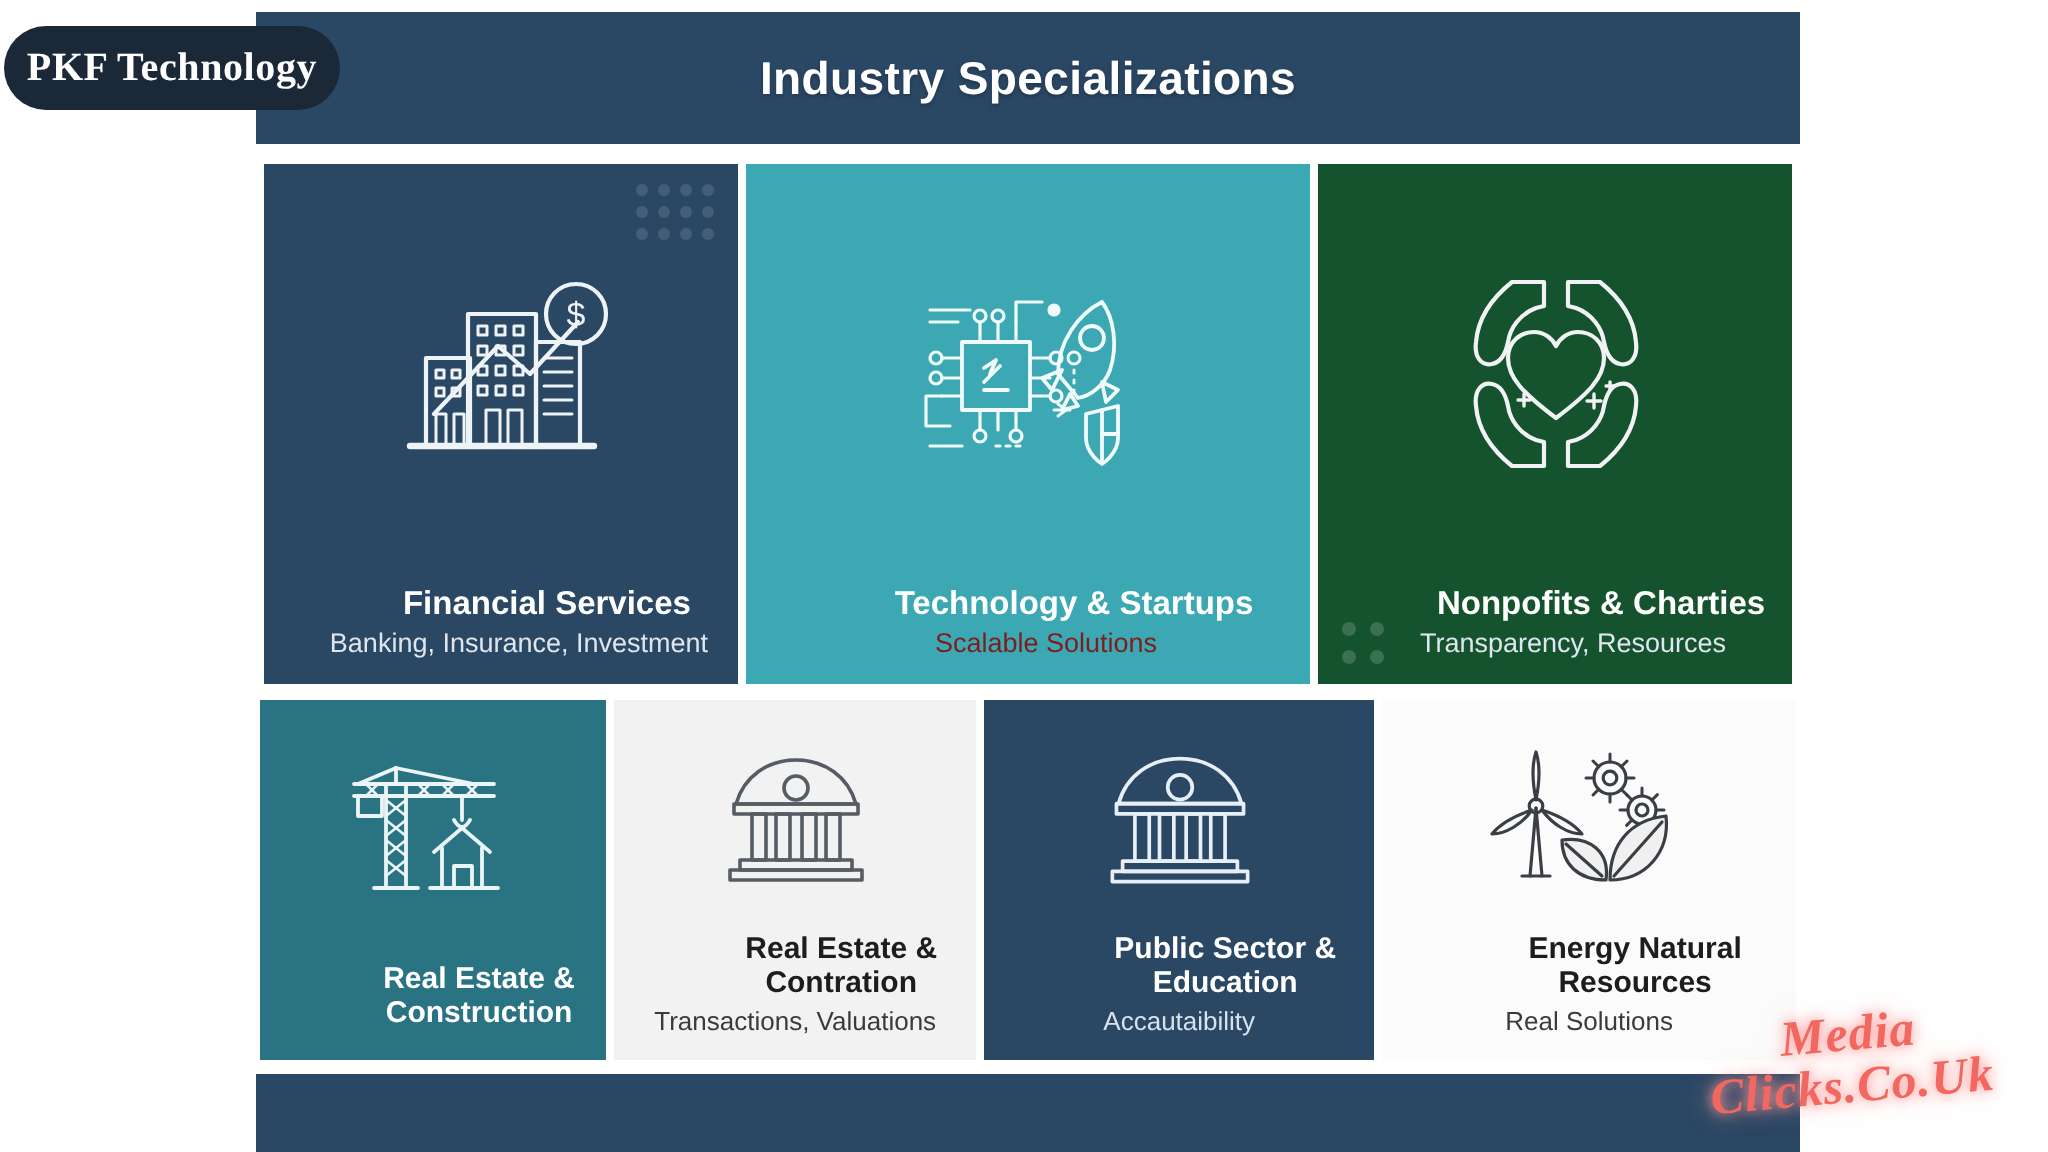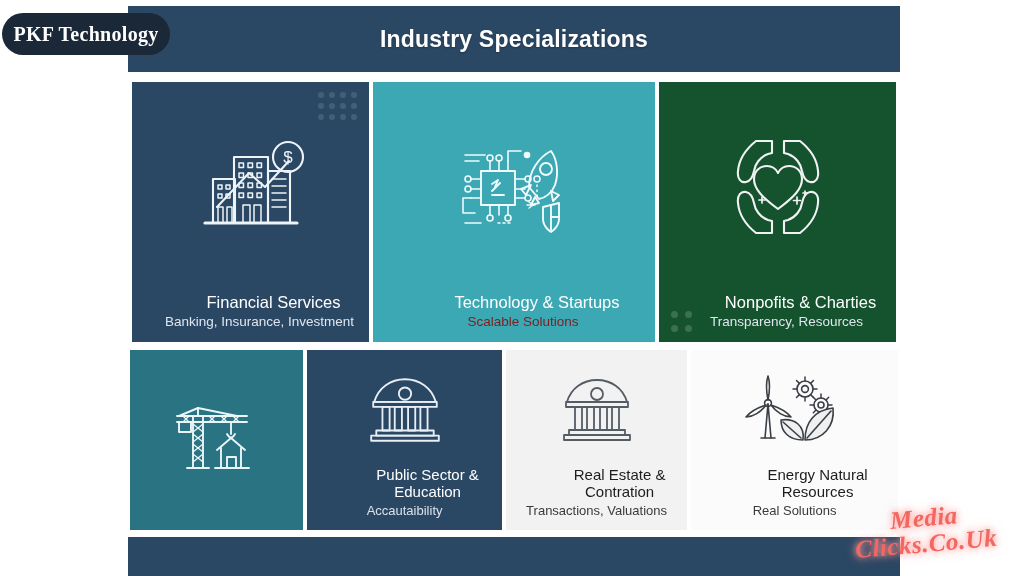--- a/index.html
+++ b/index.html
@@ -52,21 +52,21 @@
   .c-teal{background:#3ba8b4;}
   .c-gray{background:#14532d;}
   .c-dteal{background:#2a7382;}
   .c-light{background:#f2f2f2;}
   .c-white{background:#fbfbfb;}
 
   .icon-wrap{flex:1;display:flex;align-items:center;justify-content:center;width:100%;}
   .icon-wrap svg{display:block;}
 
   .card-text{width:100%;text-align:center;padding-bottom:12px;}
-  .card-title{font-weight:normal;line-height:1.12;padding-left:46px;}
+  .card-title{font-weight:bold;line-height:1.12;padding-left:46px;}
   .card-sub{line-height:1.18;}
 
   
   .row1 .card-title{font-size:16.5px;margin-bottom:3px;}
   .row1 .card-sub{font-size:13.5px;}
   .row1 .on-dark .card-title{color:#ffffff;}
   .row1 .on-dark .card-sub{color:#dfe6ee;padding-left:18px;}
   .row1 .teal-txt .card-sub{color:#7f1d1d;}
 
   
@@ -311,59 +311,63 @@
 
           <line x1="60" y1="20" x2="60" y2="32"></line>
           <path d="M56 32 q4 7 8 0"></path>
 
           <polyline points="46,48 60,36 74,48"></polyline>
           <polyline points="50,46 50,66 70,66 70,46"></polyline>
           <rect x="56" y="55" width="9" height="11"></rect>
           <line x1="44" y1="66" x2="78" y2="66"></line>
         </svg>
       </div>
+      <div class="card-text">
+        <div class="card-title">Real Estate &amp; Construction</div>
+        <div class="card-sub"></div>
+      </div>
+    </div>
+
+    <div class="card r2c2 c-light on-light">
+      <div class="icon-wrap">
+        <svg width="80" height="70" viewBox="0 0 80 70" fill="none" stroke="#555c64" stroke-width="1.8" stroke-linecap="round" stroke-linejoin="round">
+          <path d="M10 28 C14 14 26 6 40 6 C54 6 66 14 70 28 Z"></path>
+          <circle cx="40" cy="20" r="6"></circle>
+          <rect x="9" y="28" width="62" height="5"></rect>
+          <rect x="18" y="33" width="7" height="23"></rect>
+          <rect x="30" y="33" width="7" height="23"></rect>
+          <rect x="43" y="33" width="7" height="23"></rect>
+          <rect x="55" y="33" width="7" height="23"></rect>
+          <rect x="12" y="56" width="56" height="5"></rect>
+          <rect x="7" y="61" width="66" height="5"></rect>
+        </svg>
+      </div>
+      <div class="card-text">
+        <div class="card-title">Real Estate &amp; Contration</div>
+        <div class="card-sub">Transactions, Valuations</div>
+      </div>
     </div>
 
     <div class="card r2c3 c-navy on-dark">
       <div class="icon-wrap">
         <svg width="82" height="72" viewBox="0 0 80 70" fill="none" stroke="#e7eef6" stroke-width="1.8" stroke-linecap="round" stroke-linejoin="round">
           <path d="M10 28 C14 14 26 6 40 6 C54 6 66 14 70 28 Z"></path>
           <circle cx="40" cy="20" r="6"></circle>
           <rect x="9" y="28" width="62" height="5"></rect>
           <rect x="18" y="33" width="7" height="23"></rect>
           <rect x="30" y="33" width="7" height="23"></rect>
           <rect x="43" y="33" width="7" height="23"></rect>
           <rect x="55" y="33" width="7" height="23"></rect>
           <rect x="12" y="56" width="56" height="5"></rect>
           <rect x="7" y="61" width="66" height="5"></rect>
         </svg>
       </div>
       <div class="card-text">
         <div class="card-title">Public Sector &amp; Education</div>
         <div class="card-sub">Accautaibility</div>
-      </div>
-    </div>
-
-    <div class="card r2c2 c-light on-light">
-      <div class="icon-wrap">
-        <svg width="80" height="70" viewBox="0 0 80 70" fill="none" stroke="#555c64" stroke-width="1.8" stroke-linecap="round" stroke-linejoin="round">
-          <path d="M10 28 C14 14 26 6 40 6 C54 6 66 14 70 28 Z"></path>
-          <circle cx="40" cy="20" r="6"></circle>
-          <rect x="9" y="28" width="62" height="5"></rect>
-          <rect x="18" y="33" width="7" height="23"></rect>
-          <rect x="30" y="33" width="7" height="23"></rect>
-          <rect x="43" y="33" width="7" height="23"></rect>
-          <rect x="55" y="33" width="7" height="23"></rect>
-          <rect x="12" y="56" width="56" height="5"></rect>
-          <rect x="7" y="61" width="66" height="5"></rect>
-        </svg>
-      </div>
-      <div class="card-text">
-        <div class="card-title">Real Estate &amp; Contration</div>
-        <div class="card-sub">Transactions, Valuations</div>
       </div>
     </div>
 
     <div class="card r2c4 c-white on-light">
       <div class="icon-wrap">
         <svg width="104" height="74" viewBox="0 0 104 74" fill="none" stroke="#3a3f45" stroke-width="1.6" stroke-linecap="round" stroke-linejoin="round">
 
           <line x1="25" y1="32" x2="22" y2="66"></line>
             <line x1="25" y1="32" x2="28" y2="66"></line>
           <line x1="18" y1="66" x2="32" y2="66"></line>

